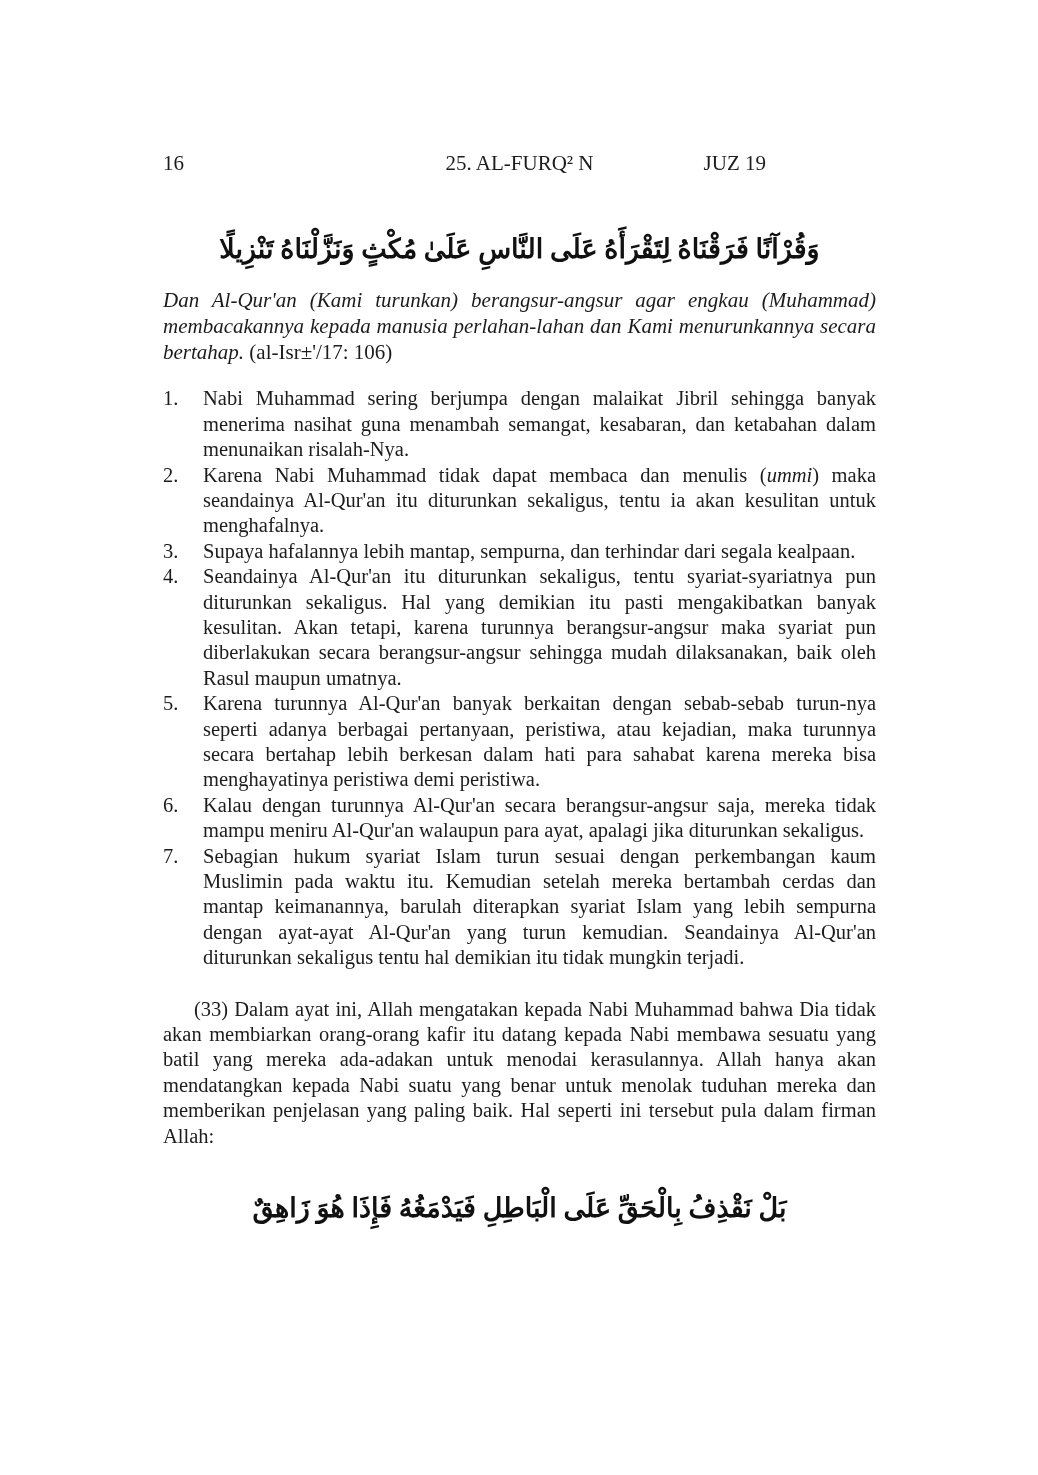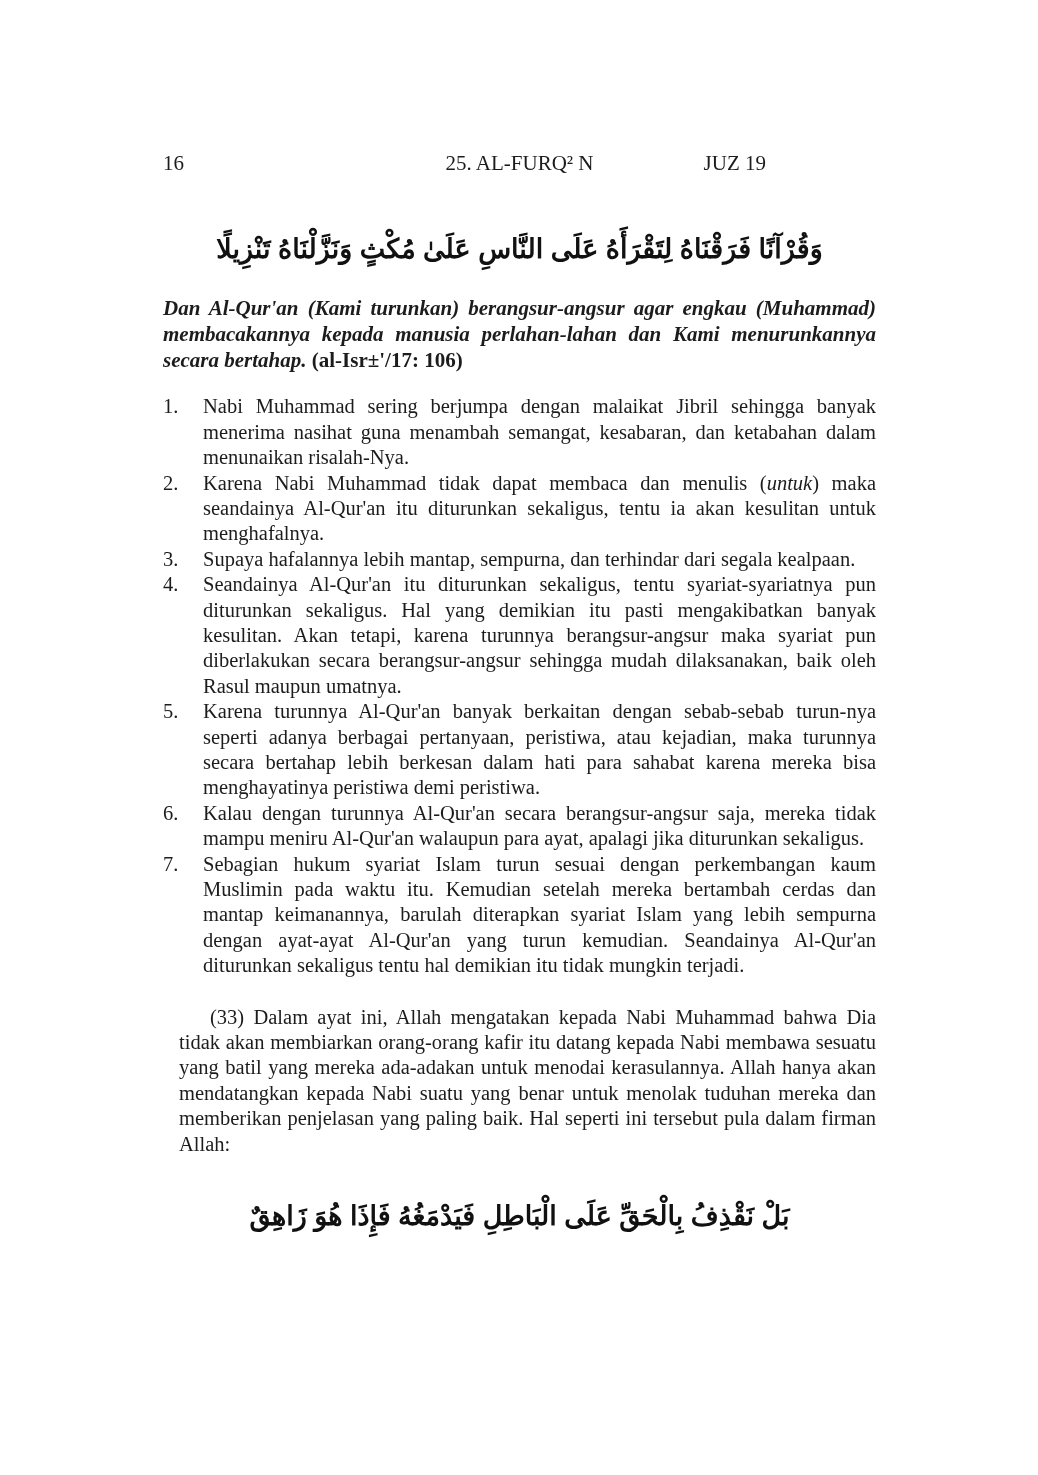--- a/index.html
+++ b/index.html
@@ -26,44 +26,43 @@
     align-items: baseline;
     font-size: 21px;
   }
   .running-head .left  { text-align: left; }
   .running-head .mid   { text-align: right; }
   .running-head .right { text-align: center; }
 
   .arabic-line {
     text-align: center;
     direction: rtl;
-    font-family: Liberation Sans, sans-serif;
+    font-family: Liberation Serif, serif;
     font-weight: 700;
     font-size: 27px;
     line-height: 1.6;
     color: #111111;
   }
   .arabic-top    { margin-top: 52px; }
   .arabic-bottom { margin-top: 38px; }
 
   .translation {
-    margin-top: 24px;
+    margin-top: 16px;
     text-align: justify;
     font-size: 21px;
-    font-weight: bold;
   }
   .translation .ital { font-style: italic; }
   .translation .cite { font-style: normal; }
 
   .para {
     text-align: justify;
   }
   .para.indent { text-indent: 31px; }
   .intro   { margin-top: 24px; }
-  .para-33 { margin-top: 26px; margin-left: 16px; }
+  .para-33 { margin-top: 26px; }
 
   .hikmah-list { margin: 0; }
   .list-item {
     display: flex;
     align-items: flex-start;
   }
   .list-item .num {
     flex: 0 0 40px;
     text-align: left;
   }
@@ -91,21 +90,21 @@
 
   <div class="hikmah-list">
 
     <div class="list-item">
       <span class="num">1.</span>
       <span class="item-text">Nabi Muhammad sering berjumpa dengan malaikat Jibril sehingga banyak menerima nasihat guna menambah semangat, kesabaran, dan ketabahan dalam menunaikan risalah-Nya.</span>
     </div>
 
     <div class="list-item">
       <span class="num">2.</span>
-      <span class="item-text"><span>Karena Nabi Muhammad tidak dapat membaca dan menulis (</span><span class="ital">untuk</span><span>) maka seandainya Al-Qur'an itu diturunkan sekaligus, tentu ia akan kesulitan untuk menghafalnya.</span></span>
+      <span class="item-text"><span>Karena Nabi Muhammad tidak dapat membaca dan menulis (</span><span class="ital">ummi</span><span>) maka seandainya Al-Qur'an itu diturunkan sekaligus, tentu ia akan kesulitan untuk menghafalnya.</span></span>
     </div>
 
     <div class="list-item">
       <span class="num">3.</span>
       <span class="item-text">Supaya hafalannya lebih mantap, sempurna, dan terhindar dari segala kealpaan.</span>
     </div>
 
     <div class="list-item">
       <span class="num">4.</span>
       <span class="item-text">Seandainya Al-Qur'an itu diturunkan sekaligus, tentu syariat-syariatnya pun diturunkan sekaligus. Hal yang demikian itu pasti mengakibatkan banyak kesulitan. Akan tetapi, karena turunnya berangsur-angsur maka syariat pun diberlakukan secara berangsur-angsur sehingga mudah dilaksanakan, baik oleh Rasul maupun umatnya.</span>

